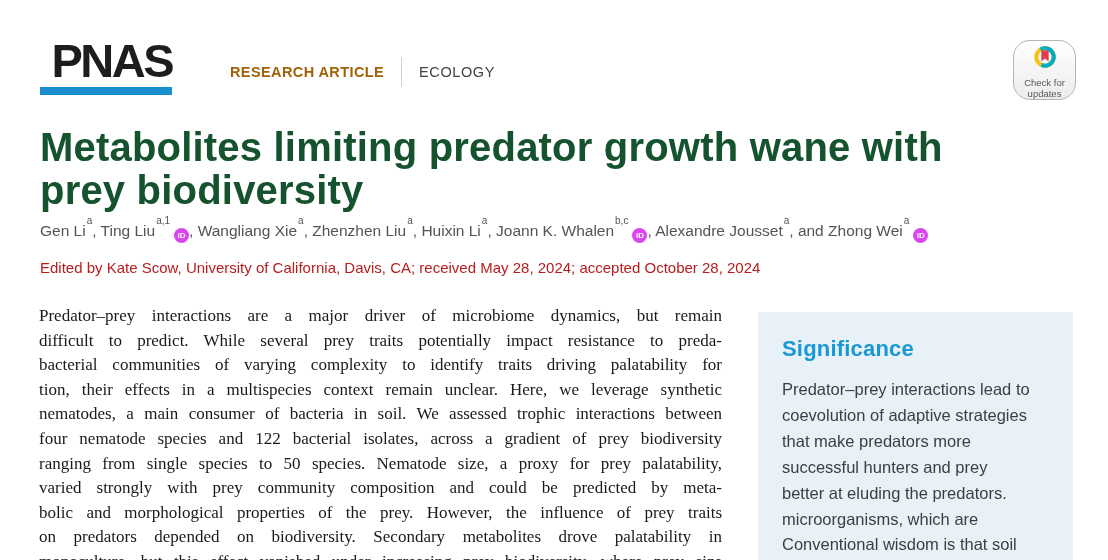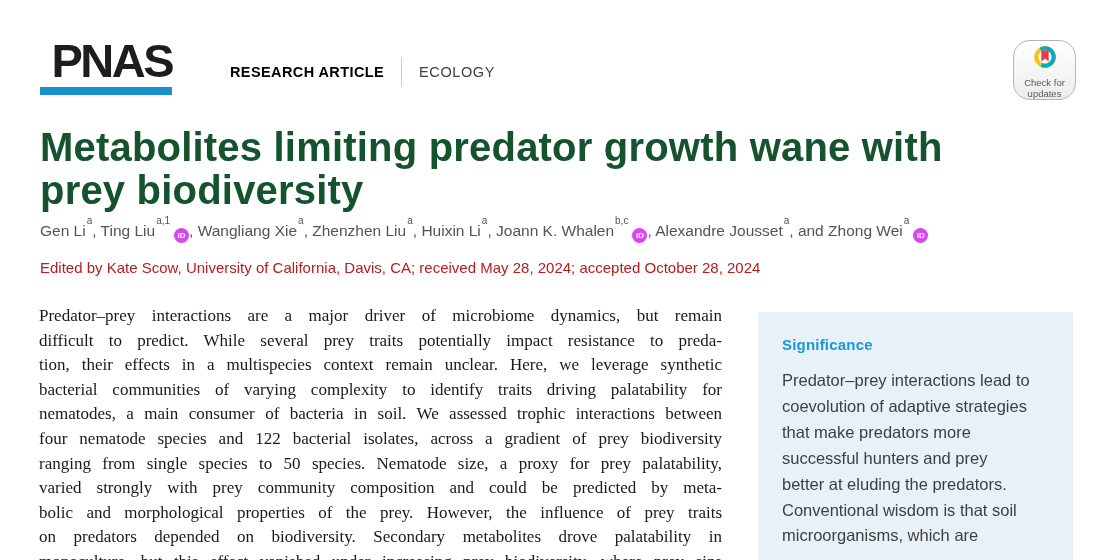--- a/index.html
+++ b/index.html
@@ -24,21 +24,21 @@
     color: #1e1d1b;
     text-align: right;
   }
   .logo-bar { width: 132px; height: 8px; background: #1a8fce; margin-top: 1px; }
 
   .kicker-row {
     position: absolute; left: 230px; top: 57px;
     display: flex; align-items: center;
   }
   .kicker {
-    color: #000000; font-weight: 700; font-size: 14.5px;
+    color: #a16207; font-weight: 700; font-size: 14.5px;
     letter-spacing: 0.4px;
   }
   .kicker-divider { width: 1px; height: 30px; background: #cfcfcf; margin: 0 17px; }
   .section-label { color: #3e4342; font-size: 14.5px; letter-spacing: 0.6px; }
 
   .check-badge {
     position: absolute; left: 1013px; top: 40px;
     width: 63px; height: 60px;
     border: 1px solid #b5b5b5; border-radius: 17px;
     background: linear-gradient(#ffffff, #ececec);
@@ -94,21 +94,21 @@
   }
 
   
   .sig-panel {
     position: absolute; left: 758px; top: 312px;
     width: 315px; height: 320px;
     background: #e8f1f8;
     padding: 24px 24px 0 24px;
   }
   .sig-heading {
-    color: #1898d5; font-size: 15px; font-weight: 700;
+    color: #1898d5; font-size: 22px; font-weight: 700;
     letter-spacing: 0.2px; margin-bottom: 15px;
   }
   .sig-line {
     font-size: 16.5px; line-height: 25.9px; color: #3c3f41;
   }
 </style>
 </head>
 <body>
 
 <div class="page">
@@ -140,37 +140,37 @@
 
   <div class="authors-line">
     <span><span class="author-name">Gen Li</span><sup class="affil">a</sup><span>, </span></span><span><span class="author-name">Ting Liu</span><sup class="affil">a,1</sup><span class="orcid-icon">iD</span><span>, </span></span><span><span class="author-name">Wangliang Xie</span><sup class="affil">a</sup><span>, </span></span><span><span class="author-name">Zhenzhen Liu</span><sup class="affil">a</sup><span>, </span></span><span><span class="author-name">Huixin Li</span><sup class="affil">a</sup><span>, </span></span><span><span class="author-name">Joann K. Whalen</span><sup class="affil">b,c</sup><span class="orcid-icon">iD</span><span>, </span></span><span><span class="author-name">Alexandre Jousset</span><sup class="affil">a</sup><span>, and </span></span><span><span class="author-name">Zhong Wei</span><sup class="affil">a</sup><span class="orcid-icon">iD</span></span>
   </div>
 
   <div class="edited-line">Edited by Kate Scow, University of California, Davis, CA; received May 28, 2024; accepted October 28, 2024</div>
 
   <div class="abstract">
     <div class="abs-line">Predator–prey interactions are a major driver of microbiome dynamics, but remain</div>
     <div class="abs-line">difficult to predict. While several prey traits potentially impact resistance to preda-</div>
+    <div class="abs-line">bacterial communities of varying complexity to identify traits driving palatability for</div>
     <div class="abs-line">tion, their effects in a multispecies context remain unclear. Here, we leverage synthetic</div>
-    <div class="abs-line">bacterial communities of varying complexity to identify traits driving palatability for</div>
     <div class="abs-line">nematodes, a main consumer of bacteria in soil. We assessed trophic interactions between</div>
     <div class="abs-line">four nematode species and 122 bacterial isolates, across a gradient of prey biodiversity</div>
     <div class="abs-line">ranging from single species to 50 species. Nematode size, a proxy for prey palatability,</div>
     <div class="abs-line">varied strongly with prey community composition and could be predicted by meta-</div>
     <div class="abs-line">bolic and morphological properties of the prey. However, the influence of prey traits</div>
     <div class="abs-line">on predators depended on biodiversity. Secondary metabolites drove palatability in</div>
     <div class="abs-line">monoculture, but this effect vanished under increasing prey biodiversity, where prey size</div>
   </div>
 
   <div class="sig-panel">
     <div class="sig-heading">Significance</div>
     <div>
       <div class="sig-line">Predator–prey interactions lead to</div>
       <div class="sig-line">coevolution of adaptive strategies</div>
       <div class="sig-line">that make predators more</div>
       <div class="sig-line">successful hunters and prey</div>
       <div class="sig-line">better at eluding the predators.</div>
+      <div class="sig-line">microorganisms, which are</div>
       <div class="sig-line">Conventional wisdom is that soil</div>
-      <div class="sig-line">microorganisms, which are</div>
     </div>
   </div>
 
 </div>
 
 </body></html>

